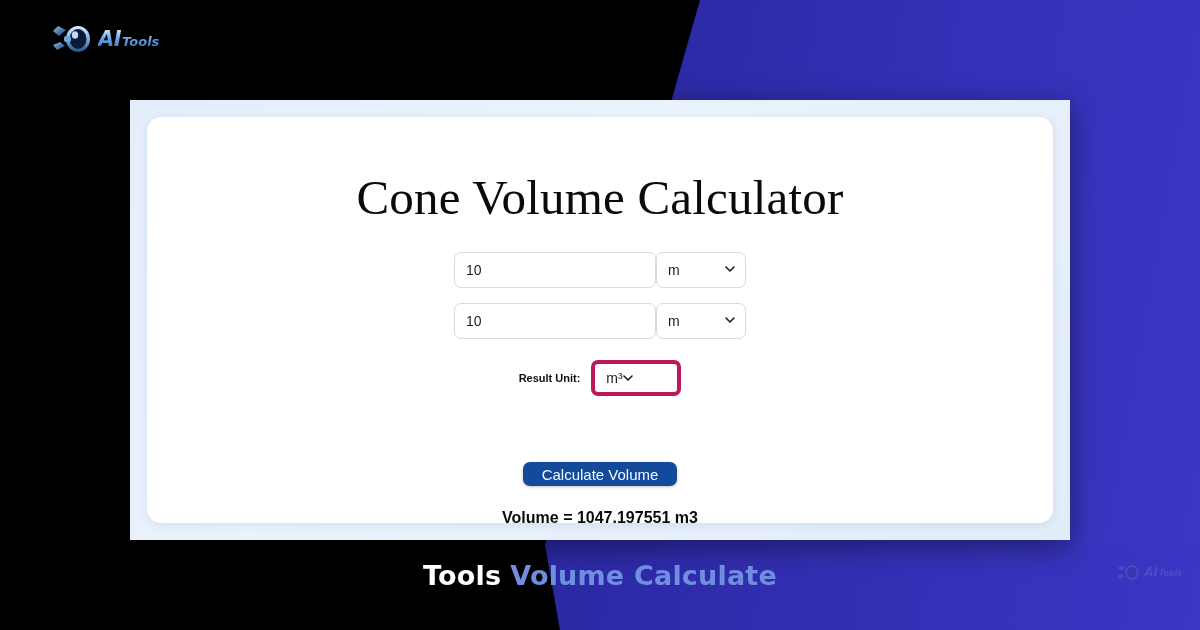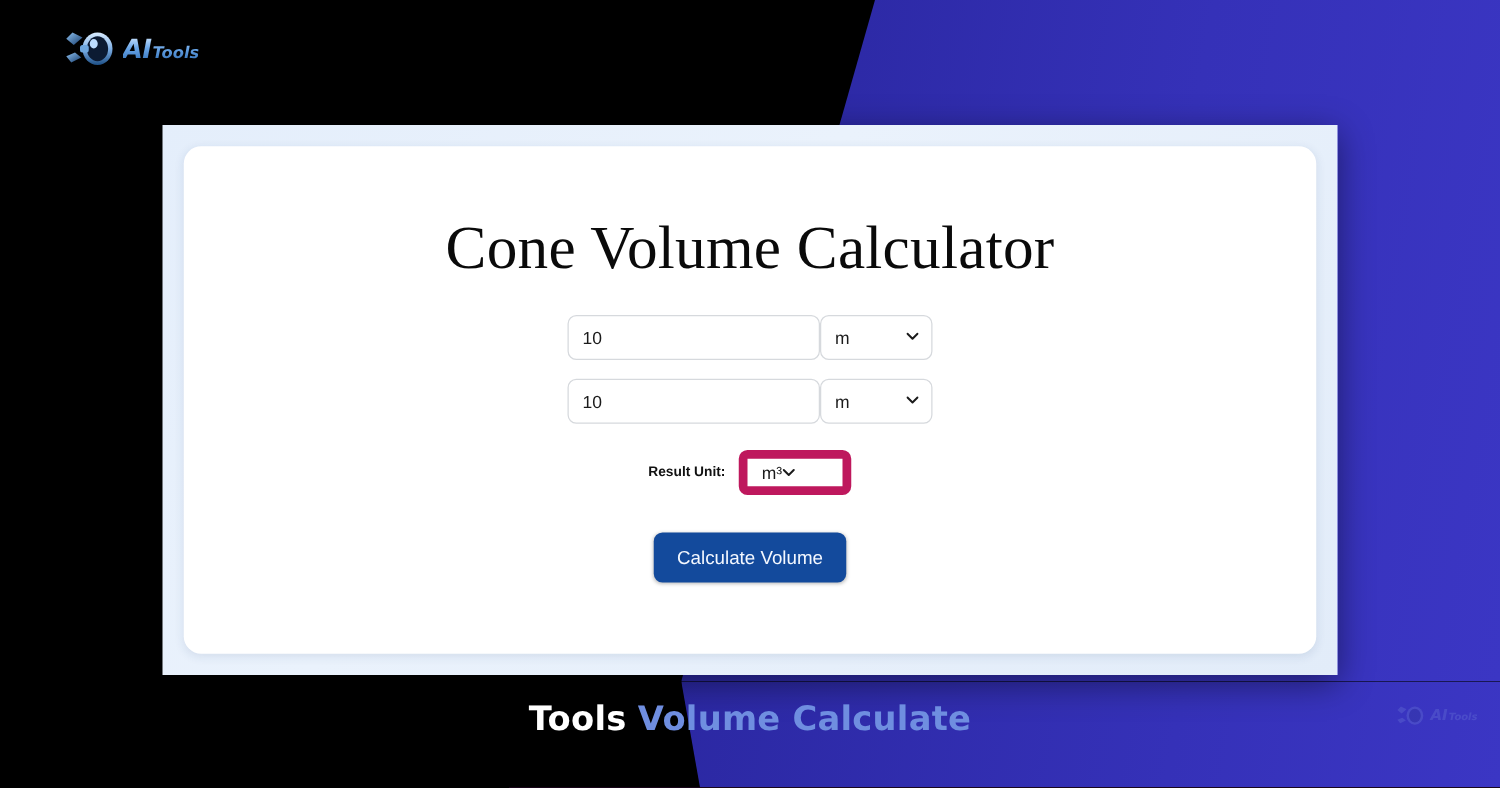--- a/index.html
+++ b/index.html
@@ -174,46 +174,47 @@
     font-size: 11px;
     font-weight: 700;
     color: #101010;
     font-family: "Liberation Sans", sans-serif;
   }
   .result-unit-select {
     position: relative;
     width: 90px;
     height: 36px;
     box-sizing: border-box;
-    border: 7px solid #be185d;
+    border: 4px solid #be185d;
     border-radius: 7px;
     background: #ffffff;
     display: flex;
     align-items: center;
     padding: 0 11px;
     font-size: 14px;
     color: #1b1b1b;
   }
 
   .calc-btn-wrap {
     display: flex;
     justify-content: center;
     margin-top: 30px;
   }
   .calc-btn {
     background: #134a9c;
     color: #f4f8ff;
     border: none;
     border-radius: 7px;
     padding: 0 19px;
-    height: 40px;
+    height: 24px;
     font-size: 15px;
     font-family: "Liberation Sans", sans-serif;
     cursor: pointer;
     box-shadow: 0 1px 3px rgba(0,0,0,0.25);
+    margin-top: 36px;
   }
 
   .result-text {
     margin-top: 23px;
     text-align: center;
     font-size: 16px;
     font-weight: 700;
     color: #0b0b0b;
     font-family: "Liberation Sans", sans-serif;
   }
@@ -340,20 +341,21 @@
                   <path d="M1 3 L5 7 L9 3" stroke="#1b1b1b" stroke-width="1.6" fill="none" stroke-linecap="round" stroke-linejoin="round"></path>
                 </svg>
             </span>
           </div>
         </div>
 
         <div class="calc-btn-wrap">
           <button class="calc-btn">Calculate Volume</button>
         </div>
 
+        <div class="result-text">Volume = 1047.197551 m3</div>
 
       </div>
     </div>
   </div>
 
   <div class="bottom-caption">
     <span class="part-a">Tools</span><span class="part-b">Volume Calculate</span>
   </div>
 
   <div class="watermark">

